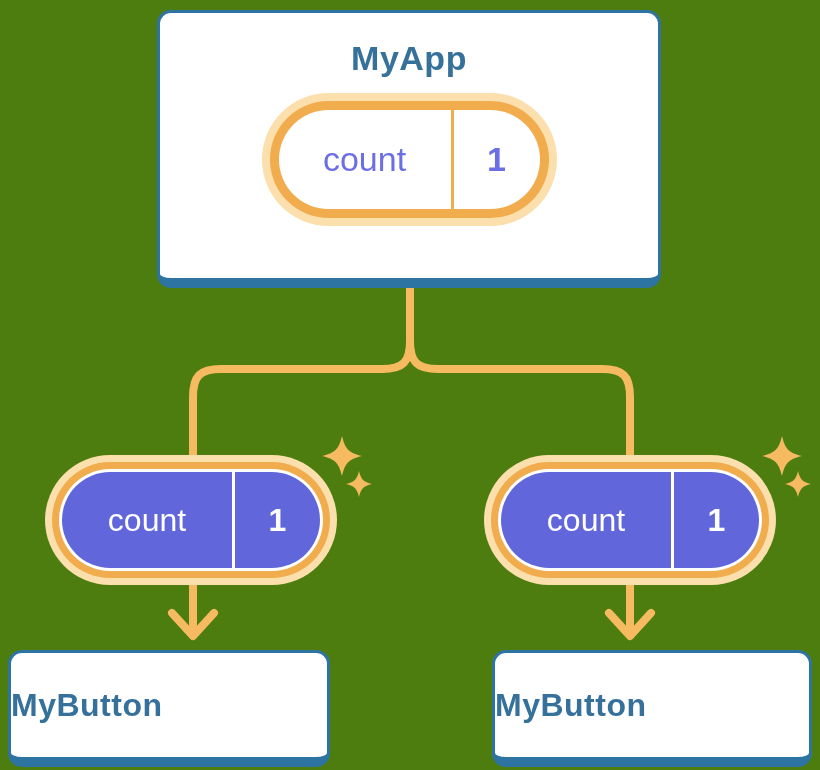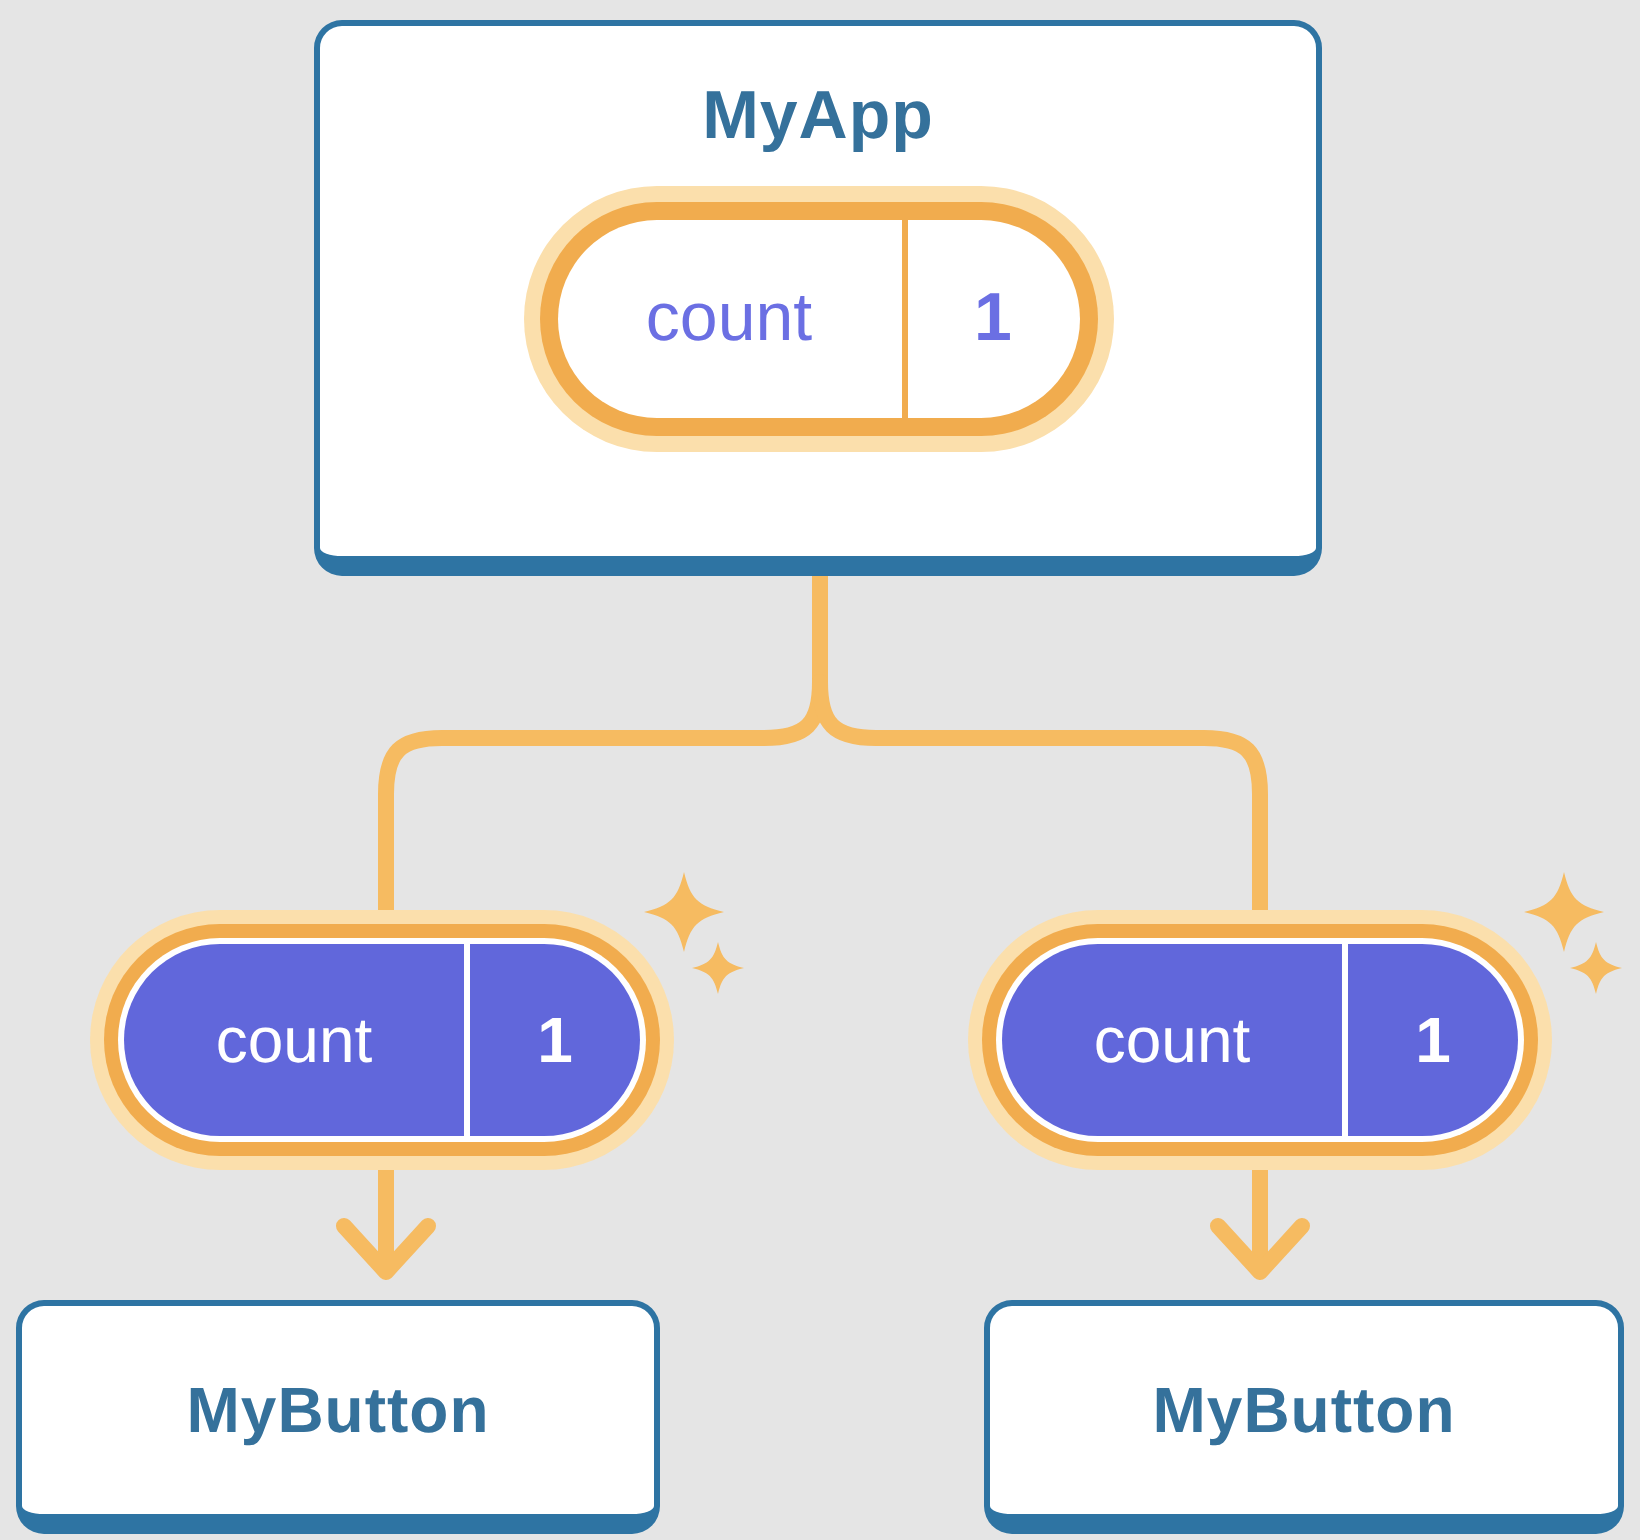--- a/index.html
+++ b/index.html
@@ -8,35 +8,35 @@
     --connector-orange:#F6BB61;
     --pill-ring-orange:#F1AC4E;
     --pill-halo-orange:#FBDFAC;
     --pill-fill-purple:#6167DB;
     --state-text-purple:#6B6FE3;
     --card-bg:#FFFFFF;
   }
   html,body{margin:0;padding:0;background:#fff;}
   .stage{
     position:relative;width:820px;height:770px;overflow:hidden;
-    font-family:"Liberation Sans",sans-serif;background:#e5e5e5;
+    font-family:"Liberation Sans",sans-serif;background:#4d7c0f;
   }
   svg.connector-layer{position:absolute;left:0;top:0;z-index:1;}
   .component-card{
     position:absolute;box-sizing:border-box;background:var(--card-bg);
     border:3px solid var(--card-border-blue);
     border-bottom-width:10px;border-radius:14px;z-index:2;
   }
   .card-root{left:157px;top:10px;width:504px;height:278px;
     display:flex;flex-direction:column;align-items:center;}
   .card-title{
     margin-top:24px;font-size:34px;font-weight:700;letter-spacing:.5px;
     color:var(--label-blue);line-height:1.25;
   }
-  .card-leaf{display:flex;align-items:center;justify-content:center;}
+  .card-leaf{display:flex;align-items:center;justify-content:flex-start;}
   .card-leaf-left{left:8px;top:650px;width:322px;height:117px;}
   .card-leaf-right{left:492px;top:650px;width:320px;height:117px;}
   .leaf-title{font-size:32px;font-weight:700;letter-spacing:.5px;color:var(--label-blue);}
 
   
   .pill-halo{position:relative;border-radius:999px;background:var(--pill-halo-orange);z-index:3;}
   .pill-ring{position:absolute;border-radius:999px;background:var(--pill-ring-orange);}
   .pill-body{position:absolute;border-radius:999px;background:#fff;display:flex;overflow:hidden;}
   .pill-core{position:absolute;border-radius:999px;background:var(--pill-fill-purple);display:flex;overflow:hidden;}
 

